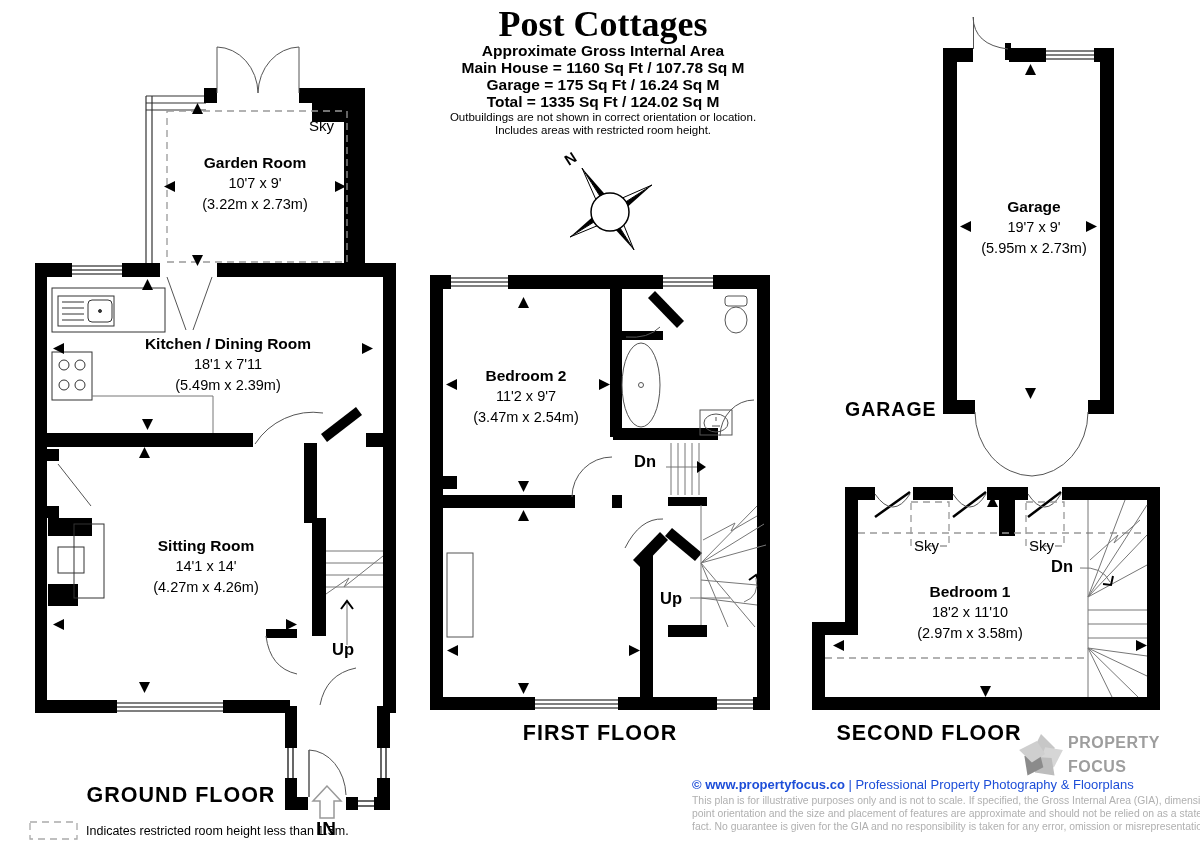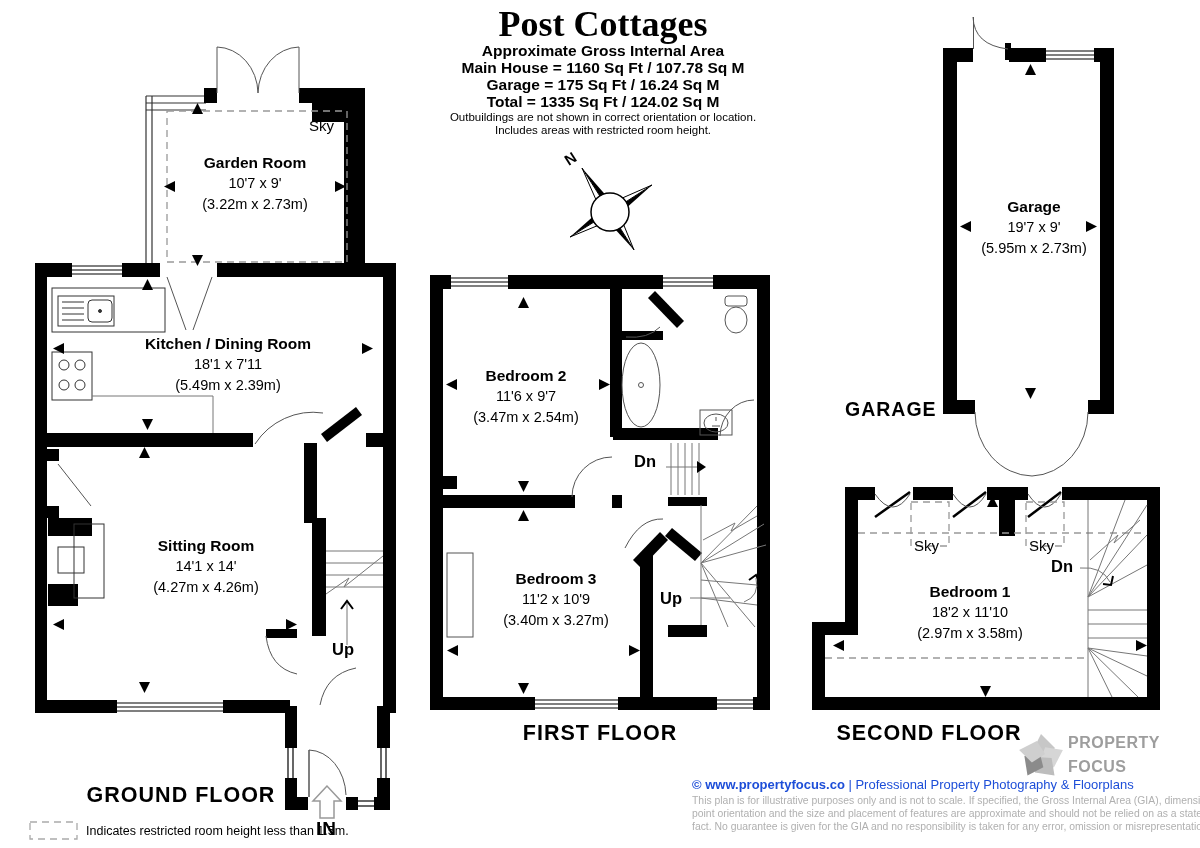--- a/index.html
+++ b/index.html
@@ -402,27 +402,22 @@
   <div class="rd">18'1 x 7'11</div>
   <div class="rd">(5.49m x 2.39m)</div>
 </div>
 <div class="lbl ctr room" style="left:206px;top:535px;">
   <div class="rn">Sitting Room</div>
   <div class="rd">14'1 x 14'</div>
   <div class="rd">(4.27m x 4.26m)</div>
 </div>
 <div class="lbl ctr room" style="left:526px;top:365px;">
   <div class="rn">Bedroom 2</div>
-  <div class="rd">11'6 x 9'7</div>
+  <div class="rd">11'2 x 9'7</div>
   <div class="rd">(3.47m x 2.54m)</div>
-</div>
-<div class="lbl ctr room" style="left:556px;top:568px;">
-  <div class="rn">Bedroom 3</div>
-  <div class="rd">11'2 x 10'9</div>
-  <div class="rd">(3.40m x 3.27m)</div>
 </div>
 <div class="lbl ctr room" style="left:970px;top:581px;">
   <div class="rn">Bedroom 1</div>
   <div class="rd">18'2 x 11'10</div>
   <div class="rd">(2.97m x 3.58m)</div>
 </div>
 <div class="lbl ctr room" style="left:1034px;top:196px;">
   <div class="rn">Garage</div>
   <div class="rd">19'7 x 9'</div>
   <div class="rd">(5.95m x 2.73m)</div>

